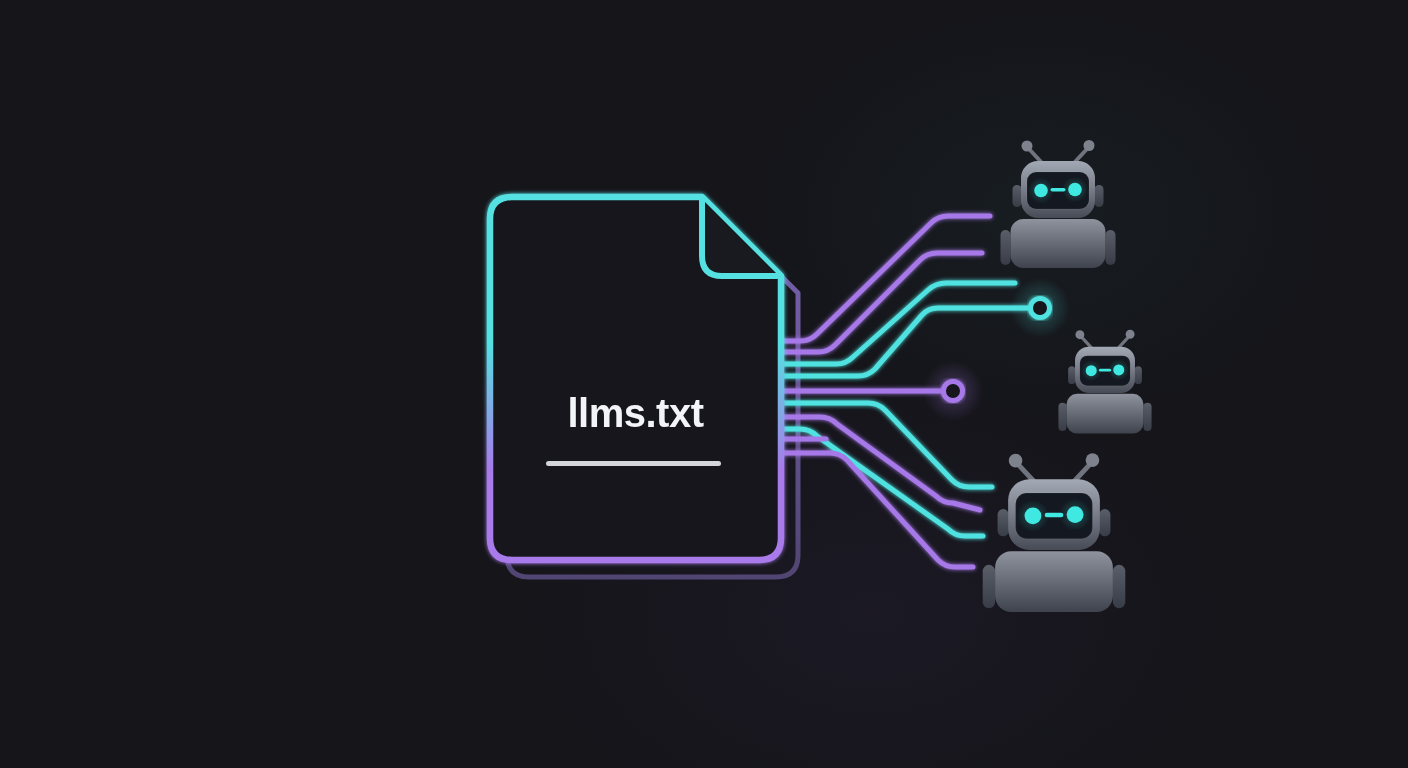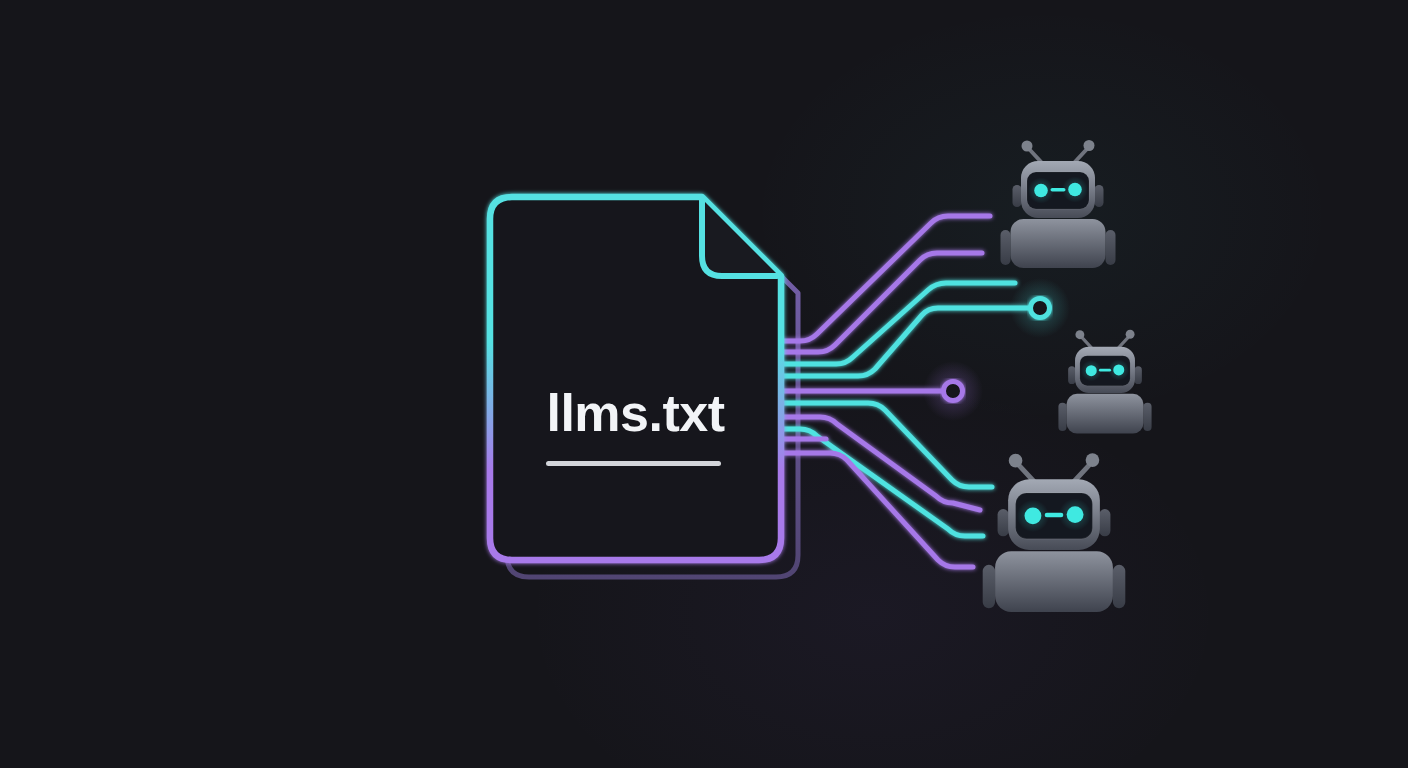--- a/index.html
+++ b/index.html
@@ -7,21 +7,21 @@
     position:relative;width:1408px;height:768px;overflow:hidden;
     background:
       radial-gradient(420px 300px at 74% 28%, rgba(70,210,205,0.045), rgba(0,0,0,0) 70%),
       radial-gradient(500px 340px at 62% 80%, rgba(140,95,225,0.05), rgba(0,0,0,0) 70%),
       #15151a;
     font-family:"Liberation Sans", sans-serif;
   }
   #art{position:absolute;left:0;top:0;}
   .file-label{
     position:absolute;left:490px;top:387px;width:291px;height:56px;
-    text-align:center;font-weight:700;font-size:52px;letter-spacing:-0.5px;
+    text-align:center;font-weight:700;font-size:40px;letter-spacing:-0.5px;
     line-height:52px;
   }
   .file-underline{
     position:absolute;left:546px;top:461px;width:175px;height:5px;border-radius:2.5px;
   }
 </style>
 </head>
 <body>
 
 <div id="canvas">

